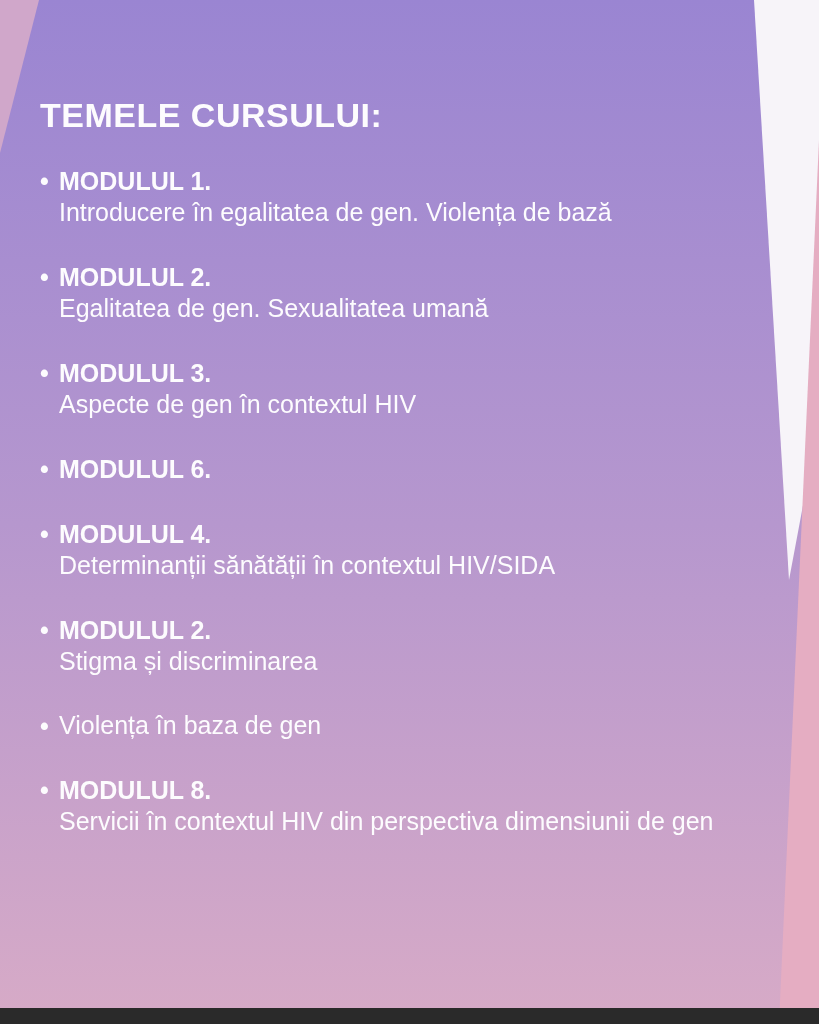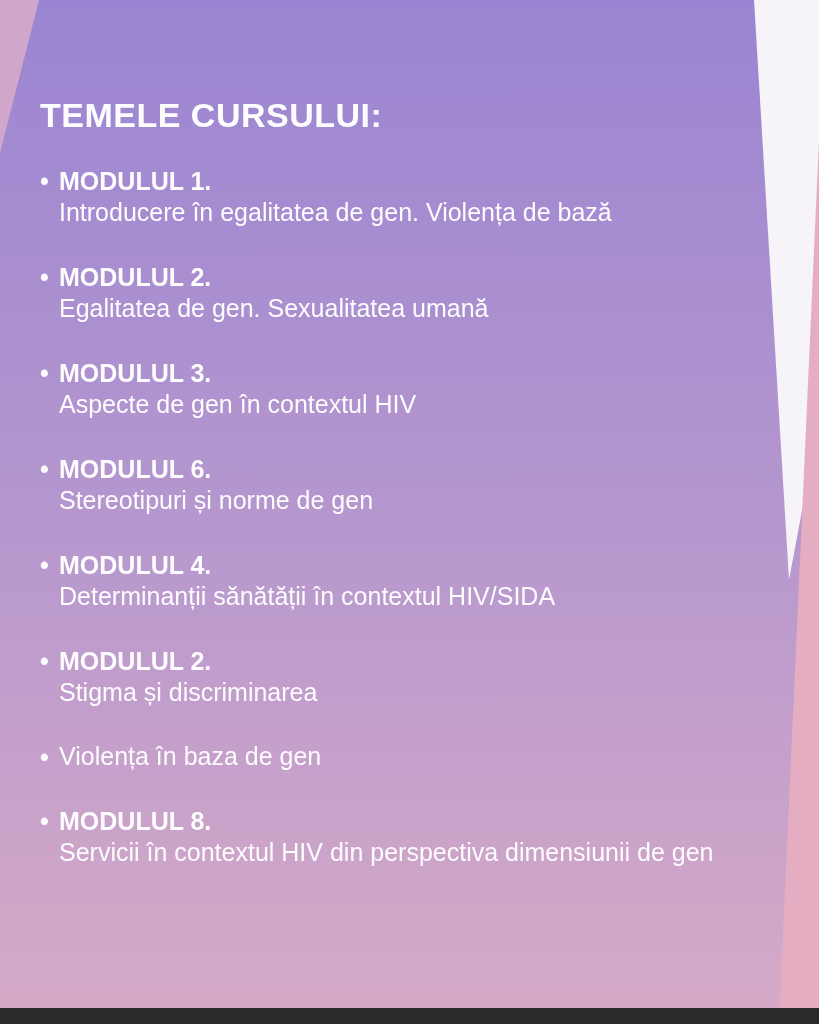--- a/index.html
+++ b/index.html
@@ -105,21 +105,20 @@
         <span class="module-desc">Egalitatea de gen. Sexualitatea umană</span>
       </li>
       <li class="module">
         <span class="bullet">•</span>
         <span class="module-label">MODULUL 3.</span>
         <span class="module-desc">Aspecte de gen în contextul HIV</span>
       </li>
       <li class="module">
         <span class="bullet">•</span>
         <span class="module-label">MODULUL 6.</span>
-        <span class="module-desc">Stereotipuri și norme de gen</span>
       </li>
       <li class="module">
         <span class="bullet">•</span>
         <span class="module-label">MODULUL 4.</span>
         <span class="module-desc">Determinanții sănătății în contextul HIV/SIDA</span>
       </li>
       <li class="module">
         <span class="bullet">•</span>
         <span class="module-label">MODULUL 2.</span>
         <span class="module-desc">Stigma și discriminarea</span>

